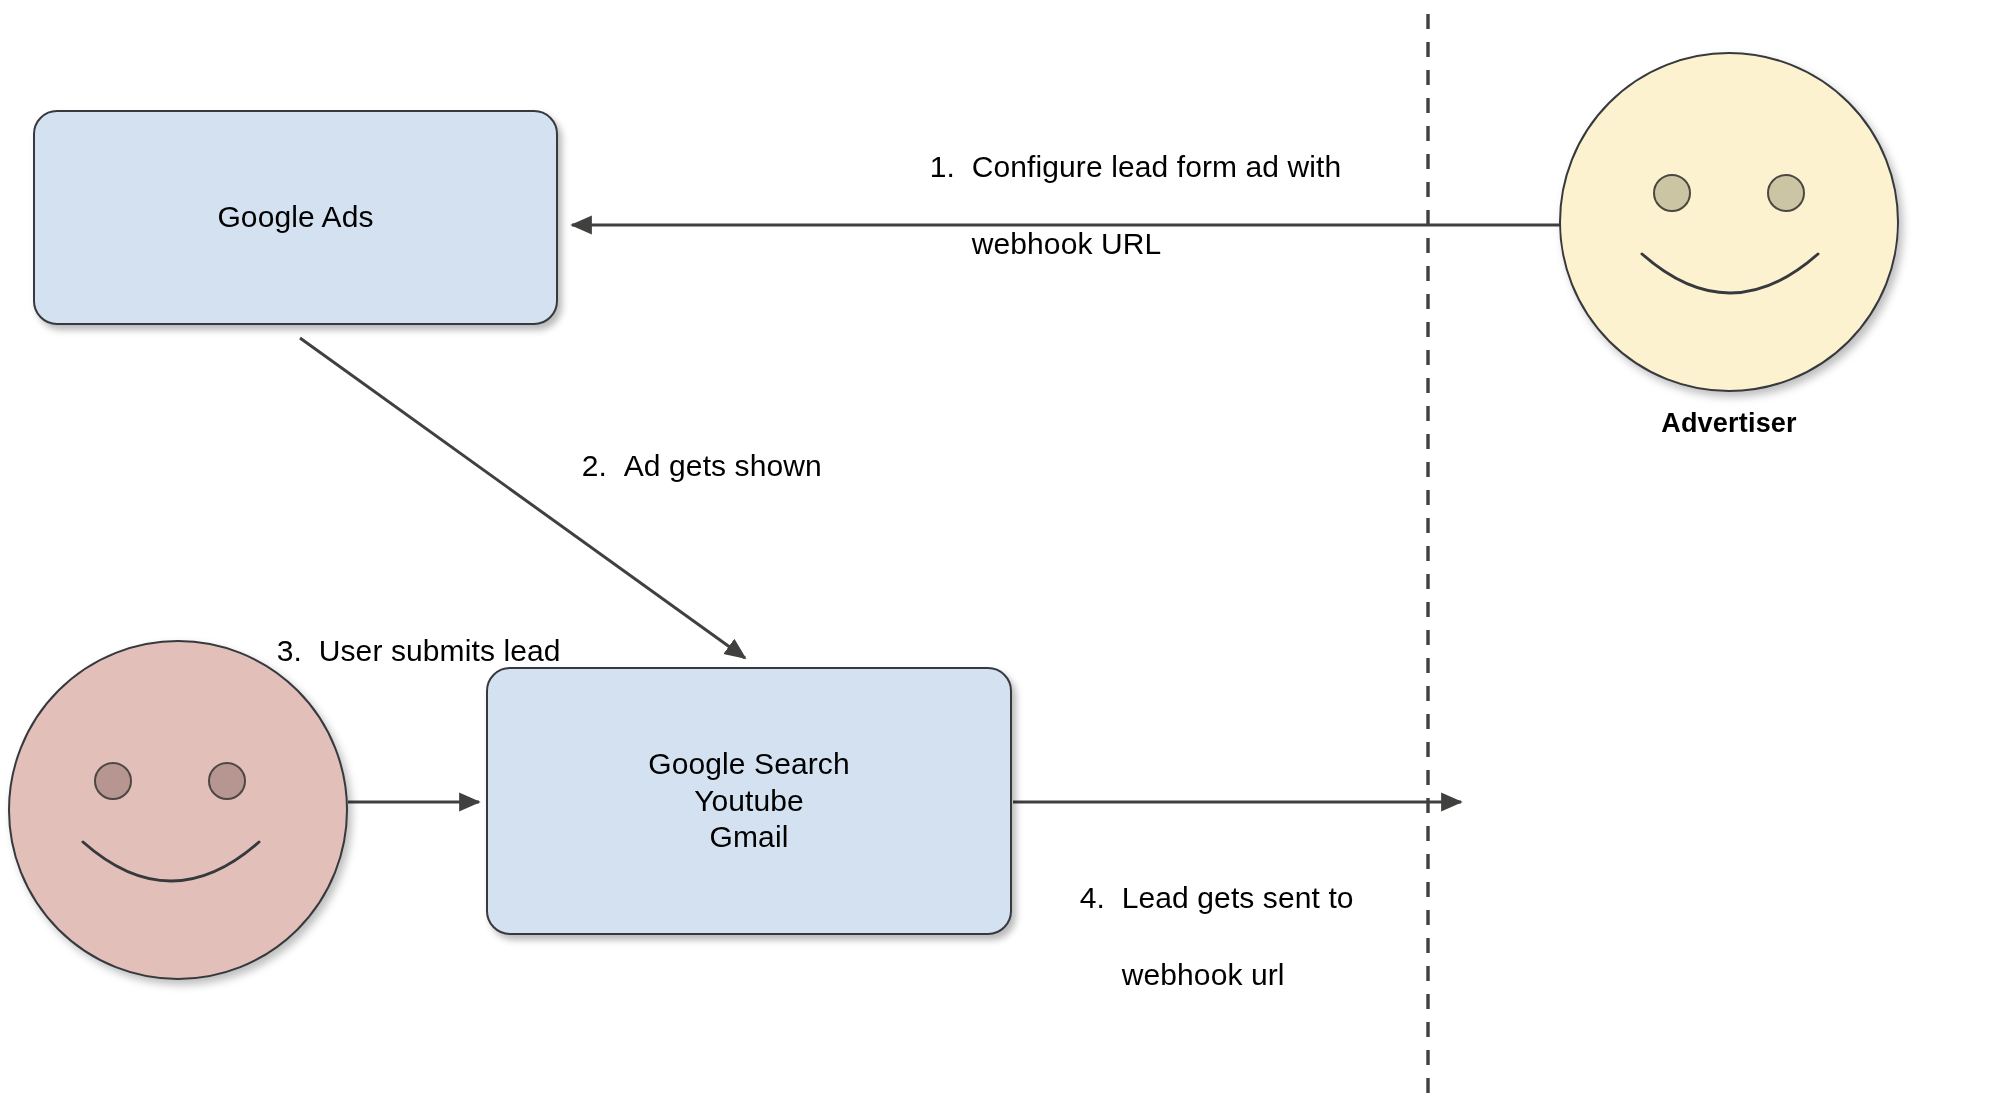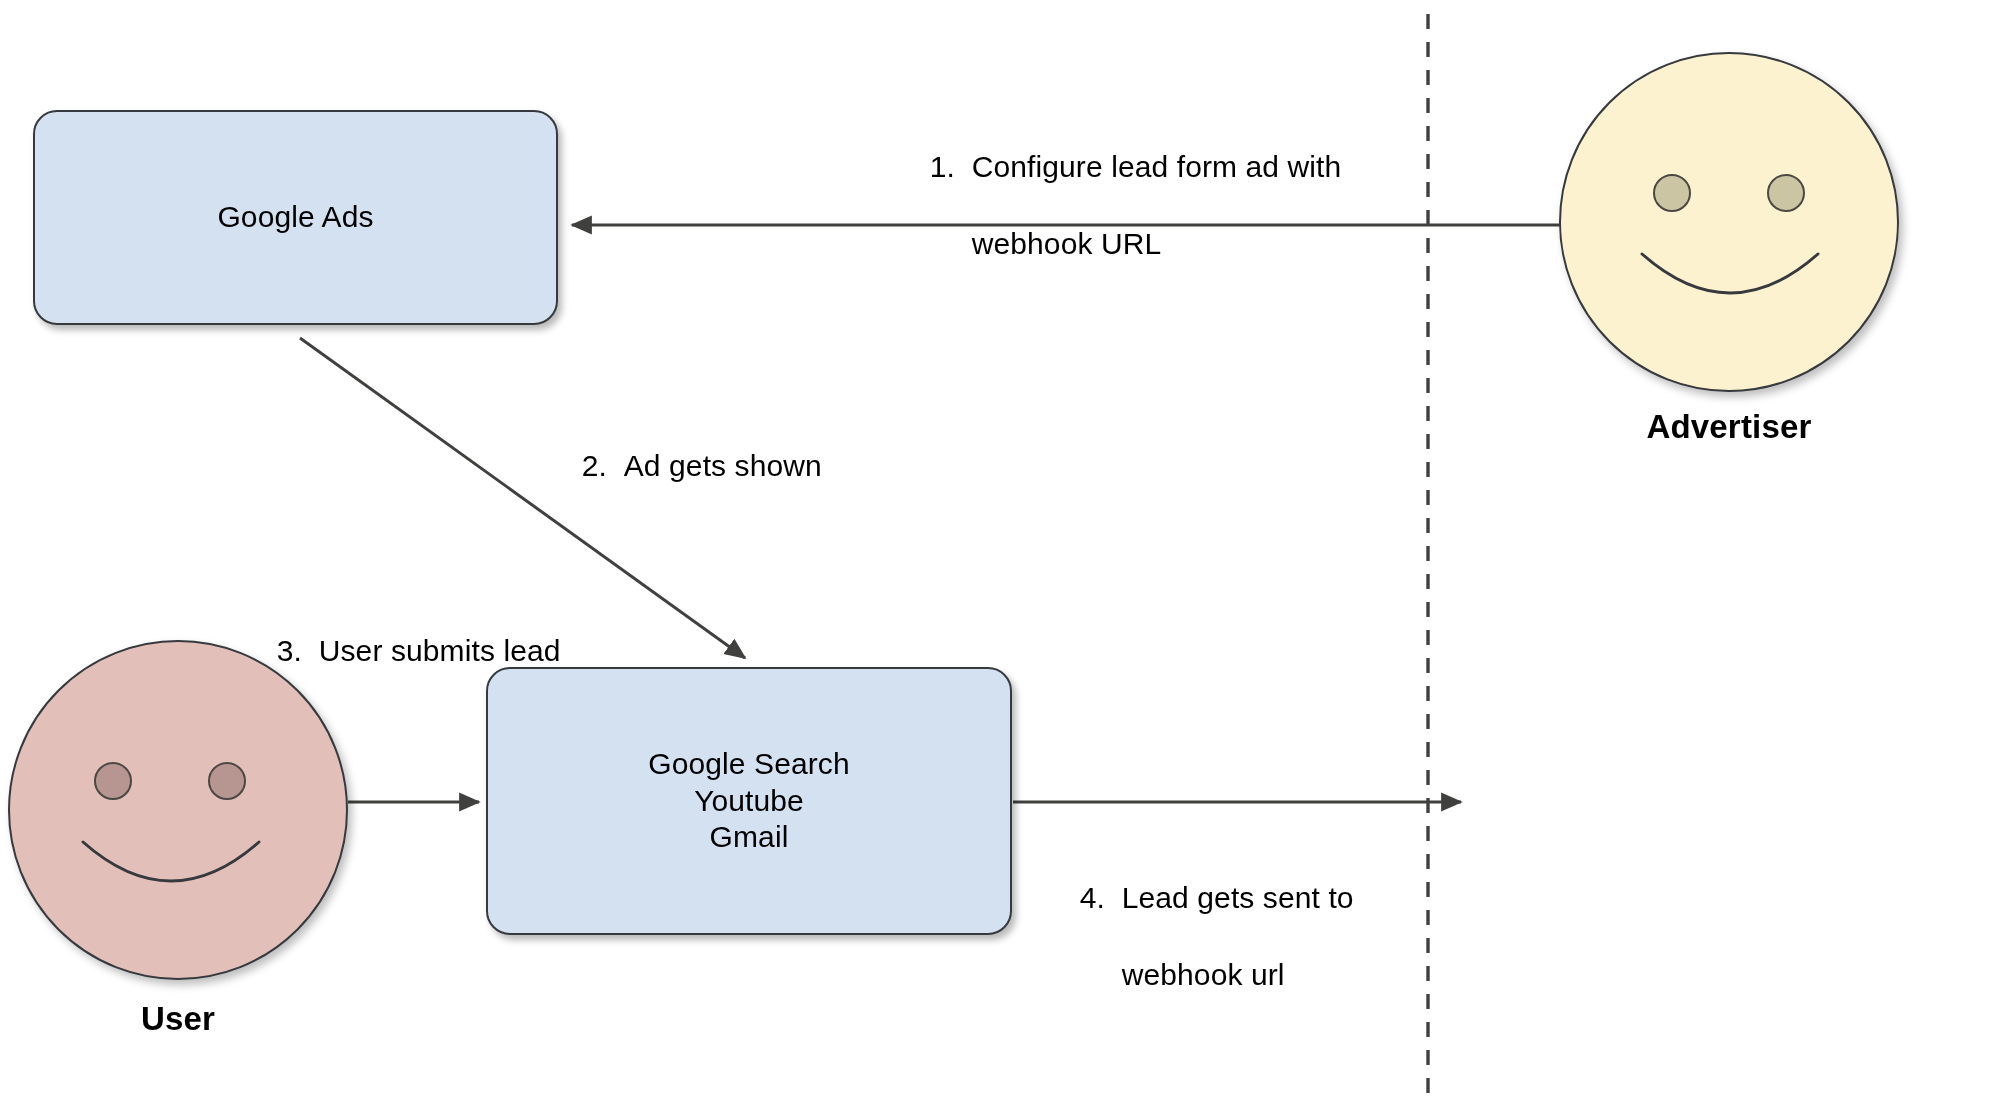--- a/index.html
+++ b/index.html
@@ -71,21 +71,21 @@
     box-sizing: border-box;
   }
   .actor .mouth {
     position: absolute;
   }
   .actor-name {
     position: absolute;
     width: 100%;
     text-align: center;
     font-weight: bold;
-    font-size: 33px;
+    font-size: 27px;
     color: #000000;
     letter-spacing: 0.2px;
   }
 
   
   .actor-advertiser .face { background: #fdf2cf; }
   .actor-advertiser .eye  { background: #cbc5a4; }
   
   .actor-user .face { background: #e3bfba; }
   .actor-user .eye  { background: #b79590; }
@@ -152,21 +152,20 @@
     <div class="actor-name" style="top:356px;">Advertiser</div>
   </div>
 
   <div class="actor actor-user" style="left:8px; top:640px; width:340px; height:400px;">
     <div class="face" style="width:340px; height:340px;"></div>
     <div class="eye" style="left:86px; top:122px; width:38px; height:38px;"></div>
     <div class="eye" style="left:200px; top:122px; width:38px; height:38px;"></div>
     <svg class="mouth" style="left:72px; top:196px;" width="182" height="70" viewBox="0 0 182 70">
       <path d="M 3 6 Q 91 84 179 6" fill="none" stroke="#36393d" stroke-width="3" stroke-linecap="round"></path>
     </svg>
-    <div class="actor-name" style="top:360px;">User</div>
   </div>
 
   <div class="edge-label" style="left:896px; top:110px;">
     <span class="num">1.</span><span class="txt">Configure lead form ad with</span><br>
     <span class="num"></span><span class="txt">webhook URL</span>
   </div>
 
   <div class="edge-label" style="left:548px; top:409px;">
     <span class="num">2.</span><span class="txt">Ad gets shown</span>
   </div>

